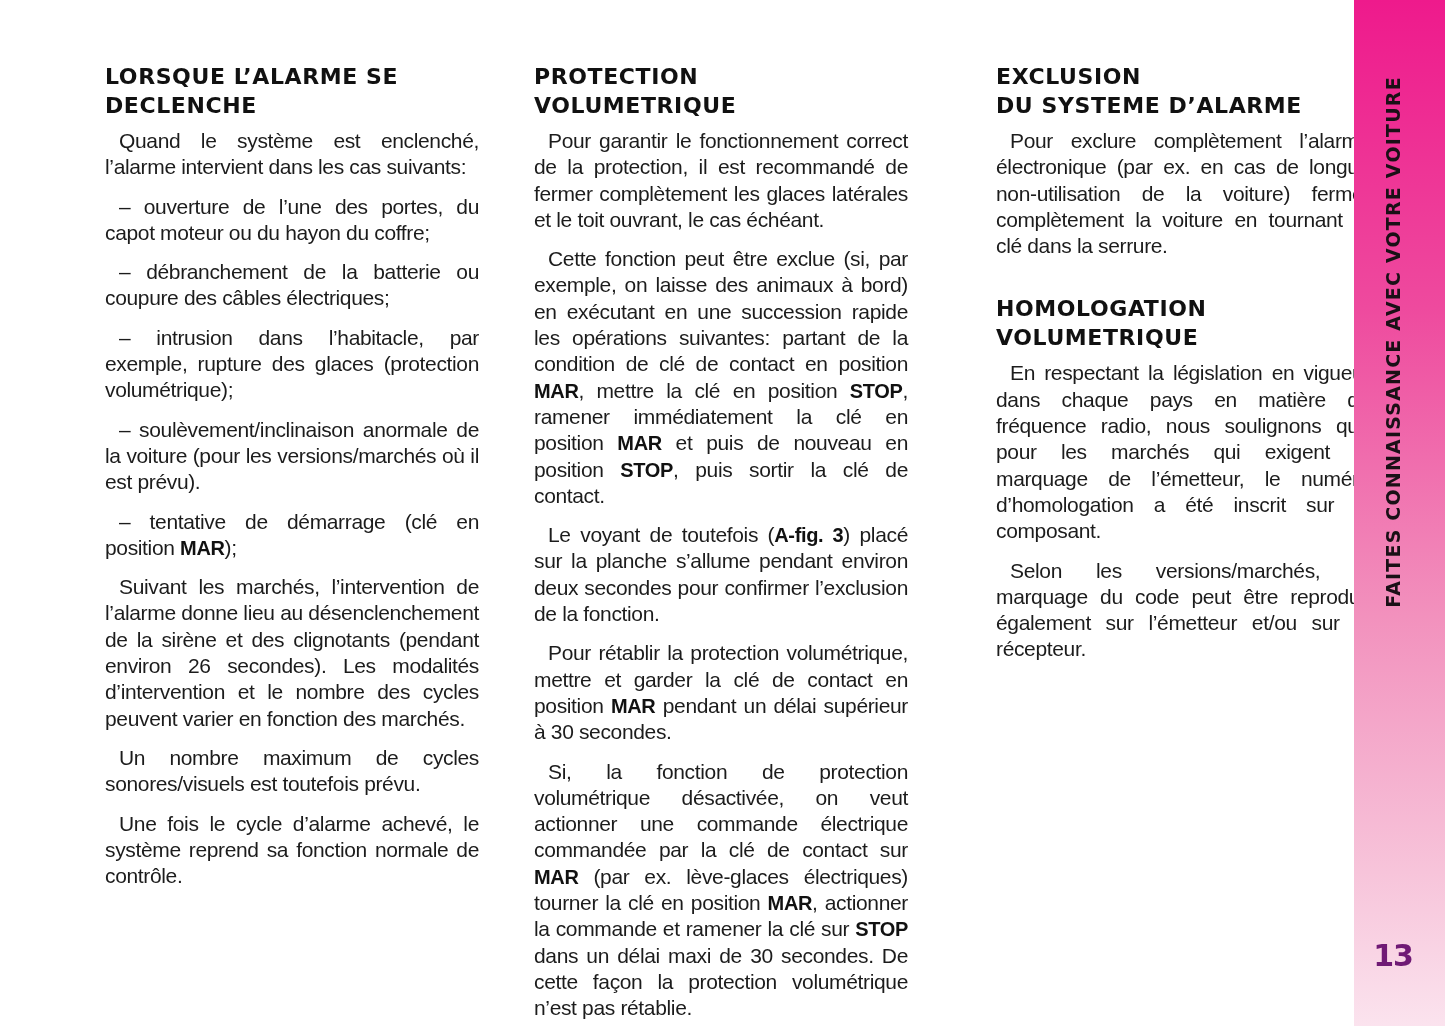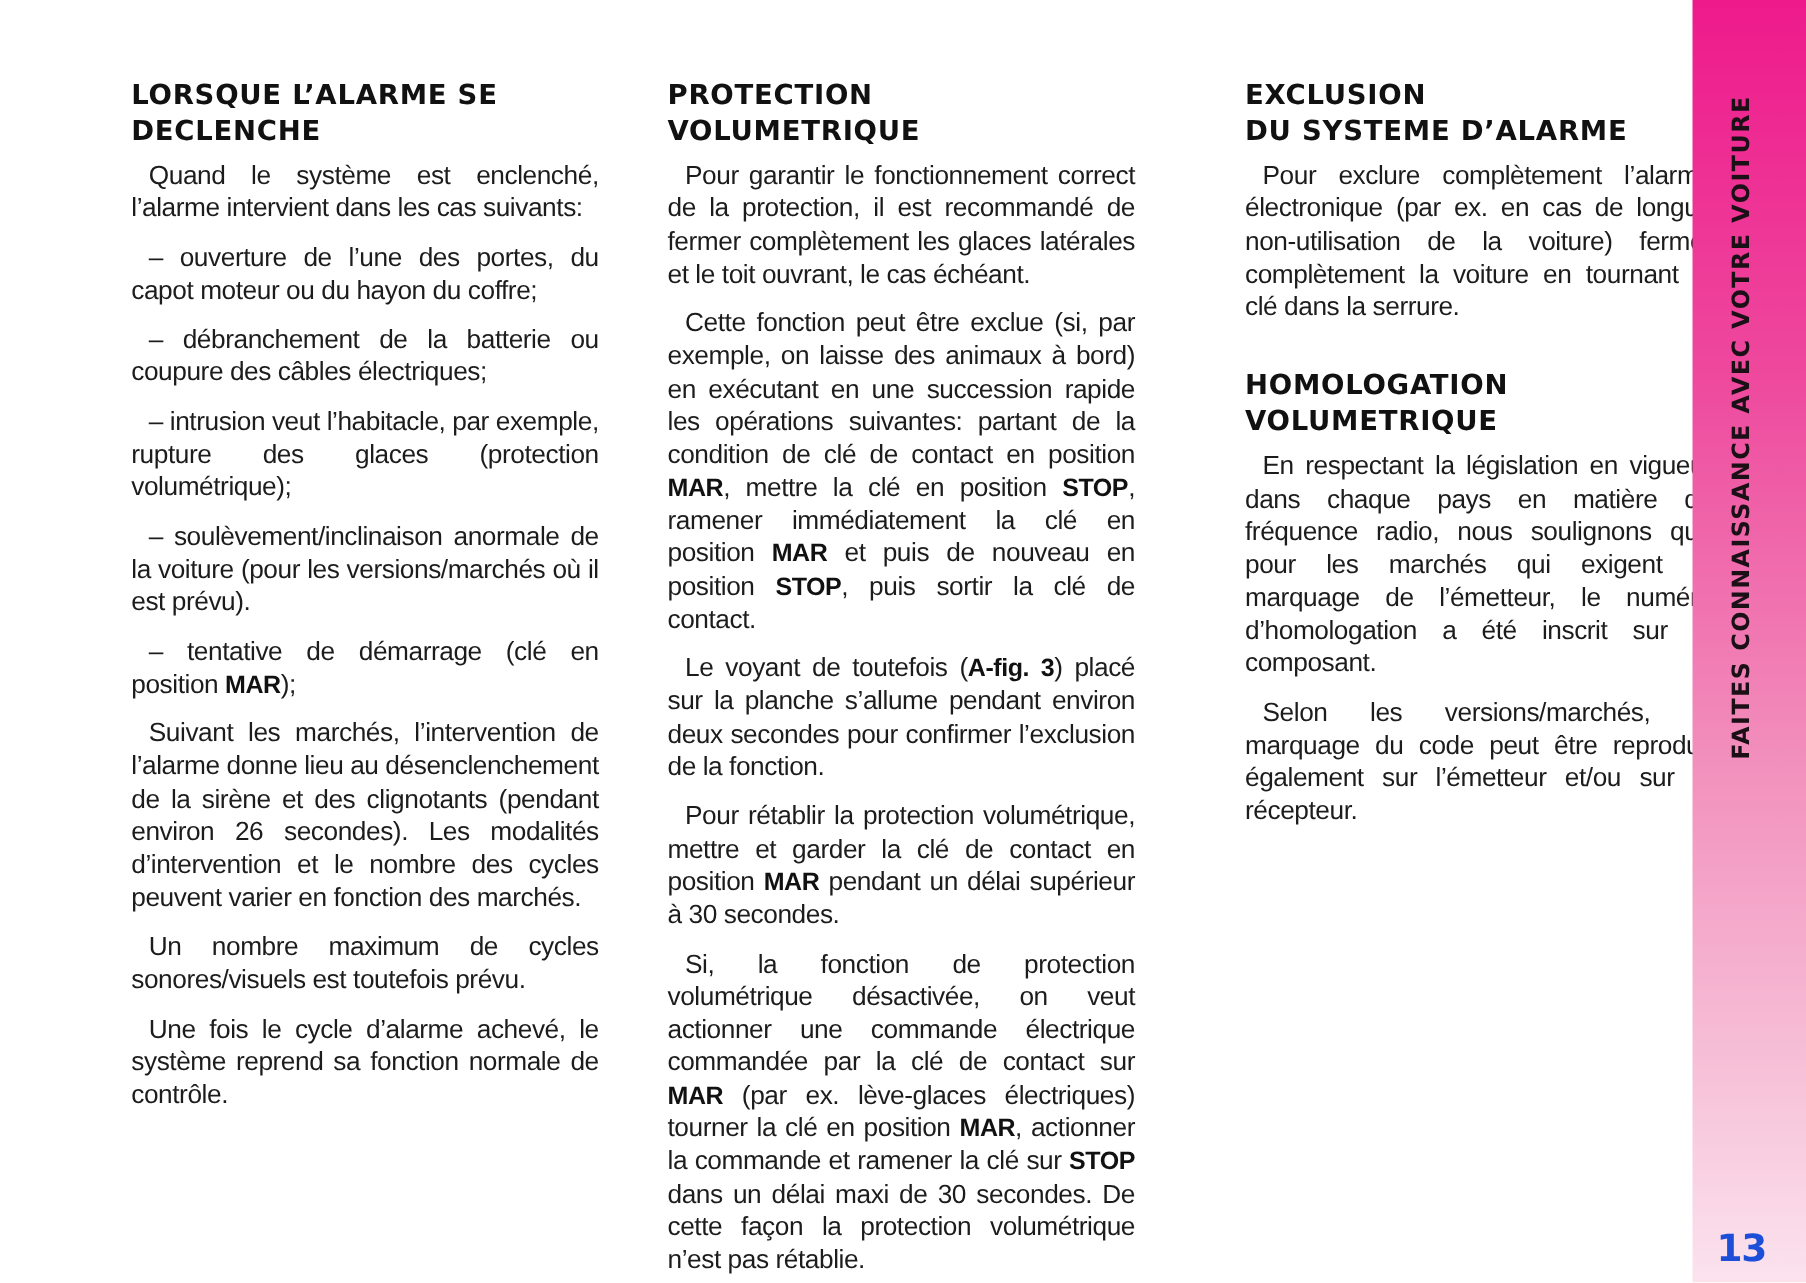--- a/index.html
+++ b/index.html
@@ -39,32 +39,32 @@
     position: absolute; left: 1393px; top: 342px;
     transform: translate(-50%, -50%) rotate(-90deg);
     white-space: nowrap;
     font-family: "DejaVu Sans", sans-serif; font-weight: 900;
     font-size: 19px; letter-spacing: 1.2px; color: #1a1016;
   }
   .page-num {
     position: absolute; left: 1393px; top: 955px;
     transform: translate(-50%, -50%);
     font-family: "DejaVu Sans", sans-serif; font-weight: 900;
-    font-size: 30px; color: #1d4ed8; letter-spacing: -1px; margin-top: 44px;
+    font-size: 30px; color: #701a75; letter-spacing: -1px;
   }
 </style>
 </head>
 <body>
 
 <div class="col col-1">
     <h2><span>LORSQUE L’ALARME SE</span><br><span>DECLENCHE</span></h2>
     <p><span>Quand le système est enclenché, l’alarme intervient dans les cas suivants:</span></p>
     <p><span>– ouverture de l’une des portes, du capot moteur ou du hayon du coffre;</span></p>
     <p><span>– débranchement de la batterie ou coupure des câbles électriques;</span></p>
-    <p><span>– intrusion veut l’habitacle, par exemple, rupture des glaces (protection volumétrique);</span></p>
+    <p><span>– intrusion dans l’habitacle, par exemple, rupture des glaces (protection volumétrique);</span></p>
     <p><span>– soulèvement/inclinaison anormale de la voiture (pour les versions/marchés où il est prévu).</span></p>
     <p><span>– tentative de démarrage (clé en position </span><b>MAR</b><span>);</span></p>
     <p><span>Suivant les marchés, l’intervention de l’alarme donne lieu au désenclenchement de la sirène et des clignotants (pendant environ 26 secondes). Les modalités d’intervention et le nombre des cycles peuvent varier en fonction des marchés.</span></p>
     <p><span>Un nombre maximum de cycles sonores/visuels est toutefois prévu.</span></p>
     <p><span>Une fois le cycle d’alarme achevé, le système reprend sa fonction normale de contrôle.</span></p>
   </div>
 <div class="col col-2">
     <h2><span>PROTECTION VOLUMETRIQUE</span></h2>
     <p><span>Pour garantir le fonctionnement correct de la protection, il est recommandé de fermer complètement les glaces latérales et le toit ouvrant, le cas échéant.</span></p>
     <p><span>Cette fonction peut être exclue (si, par exemple, on laisse des animaux à bord) en exécutant en une succession rapide les opérations suivantes: partant de la condition de clé de contact en position </span><b>MAR</b><span>, mettre la clé en position </span><b>STOP</b><span>, ramener immédiatement la clé en position </span><b>MAR</b><span> et puis de nouveau en position </span><b>STOP</b><span>, puis sortir la clé de contact.</span></p>

